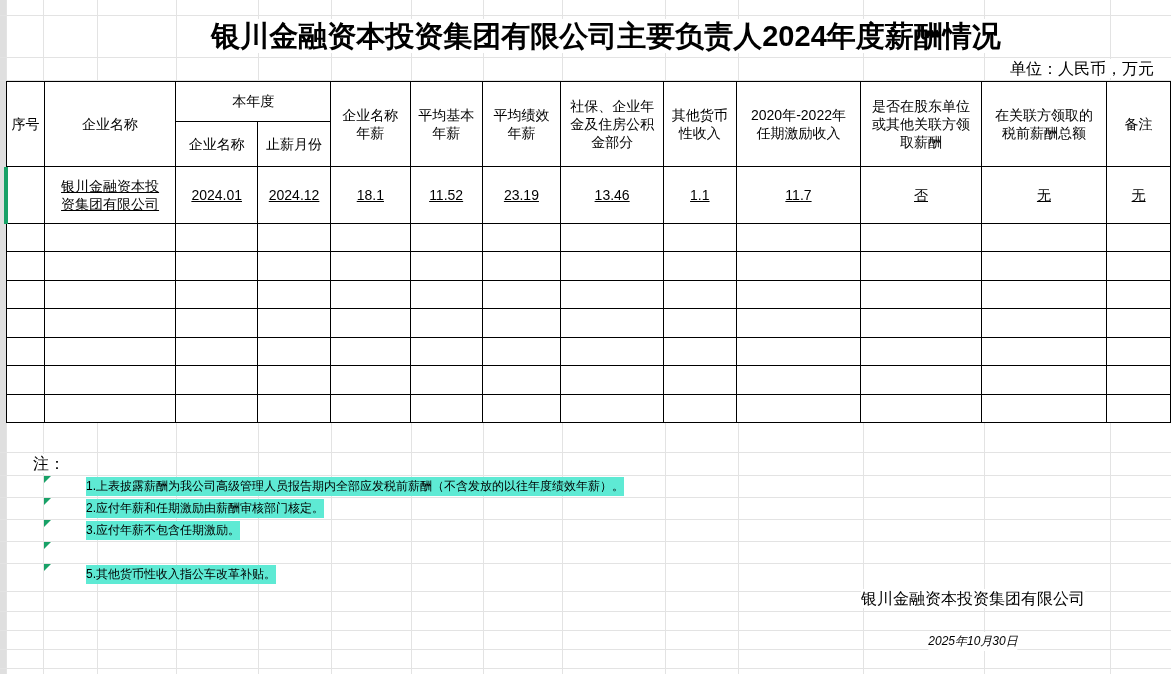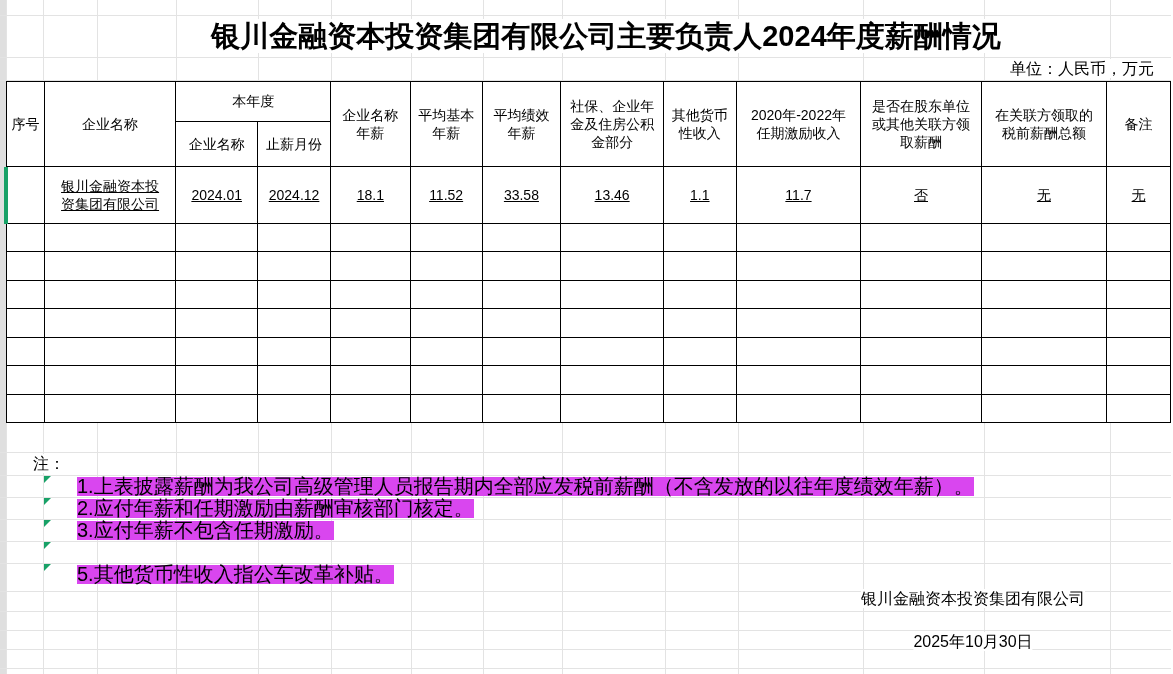--- a/index.html
+++ b/index.html
@@ -13,25 +13,25 @@
   .title{top:19px;left:606px;transform:translateX(-50%);font-size:29px;font-weight:700;line-height:34px;}
   .unit{top:59px;left:1154px;transform:translateX(-100%);font-size:16px;line-height:19px;}
   table.main{position:absolute;left:6px;top:81px;border-collapse:collapse;table-layout:fixed;
              background:#fff;z-index:2;}
   table.main td{border:1px solid #000;text-align:center;vertical-align:middle;
                 white-space:pre-line;font-size:14px;line-height:1.3;padding:0;overflow:hidden;}
   tr.hr1{height:40px;} tr.hr2{height:45px;} tr.datarow{height:57px;text-decoration:underline;}
   td.cell-left{text-align:left;padding-left:3px;}
   .selbar{position:absolute;left:4px;top:167px;width:4px;height:57px;z-index:4;background:var(--accent,#16a065);}
   .note-label{top:454px;left:33px;font-size:16px;line-height:19px;}
-  .note-line{position:absolute;left:77px;background:#d946ef;white-space:nowrap;font-size:20px;line-height:19px;z-index:3;}
+  .note-line{position:absolute;left:86px;background:#5eead4;white-space:nowrap;font-size:12px;line-height:19px;z-index:3;}
   .tri{position:absolute;left:44px;width:0;height:0;z-index:4;
        border-top:7px solid var(--accent,#21a366);border-right:7px solid transparent;}
   .footer-company{top:589px;left:973px;transform:translateX(-50%);font-size:16px;line-height:19px;}
-  .footer-date{top:632px;left:973px;transform:translateX(-50%);font-size:16px;line-height:19px;}
+  .footer-date{top:632px;left:973px;transform:translateX(-50%);font-size:12px;line-height:19px;font-style:italic;}
 </style>
 </head>
 <body style="--accent: #18a167;">
 
 <div class="sheet">
   <div class="strip"></div>
   <div id="grid-layer">
       <div class="gl-v" style="left: 6px;"></div>
       <div class="gl-v" style="left: 43px;"></div>
       <div class="gl-v" style="left: 97px;"></div>
@@ -112,21 +112,21 @@
         <td>止薪月份</td>
       </tr>
       <tr class="datarow">
         <td></td>
         <td class="cell-left">银川金融资本投
 资集团有限公司</td>
         <td>2024.01</td>
         <td>2024.12</td>
         <td>18.1</td>
         <td>11.52</td>
-        <td>33.58</td>
+        <td>23.19</td>
         <td>13.46</td>
         <td>1.1</td>
         <td>11.7</td>
         <td>否</td>
         <td>无</td>
         <td>无</td>
       </tr>
     <tr style="height: 28px;">
           <td></td>
           <td></td>

